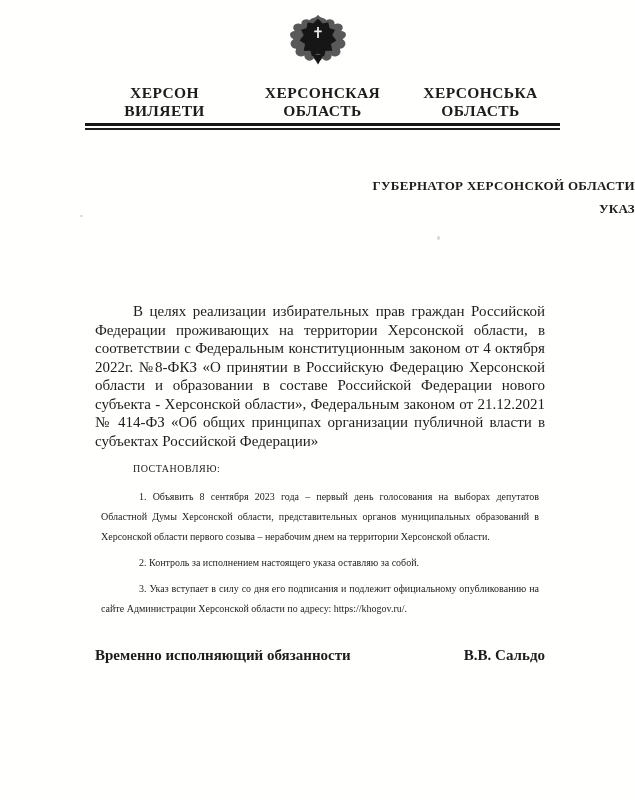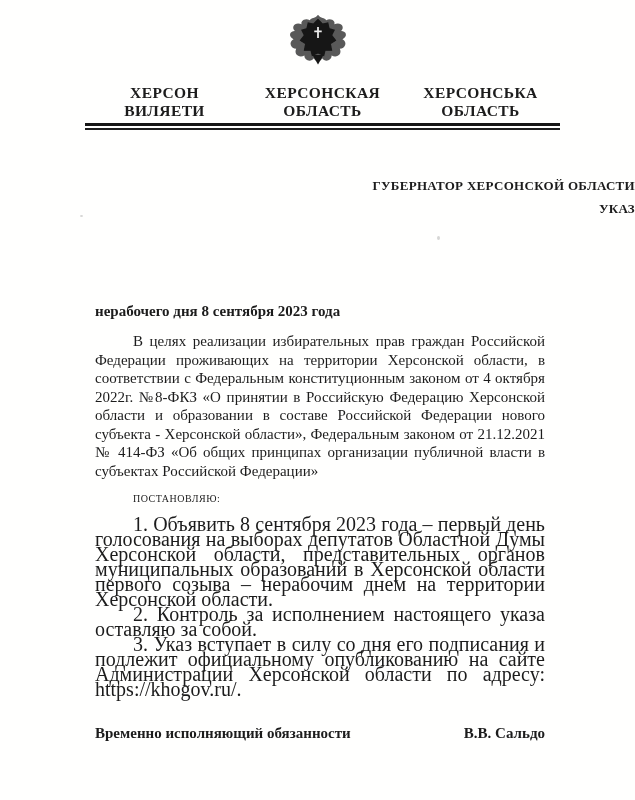--- a/index.html
+++ b/index.html
@@ -65,23 +65,23 @@
   .resolution-word {
     margin: 13px 90px 0 95px;
     font-size: 10px;
     text-indent: 38px;
     letter-spacing: 0.5px;
   }
   .items {
     margin: 13px 90px 0 95px;
   }
   .items p {
-    margin: 0;
-    font-size: 20px;
-    line-height: 15px;
+    margin: 6px;
+    font-size: 10px;
+    line-height: 20px;
     text-align: justify;
     text-indent: 38px;
   }
   .signature {
     margin: 27px 90px 0 95px;
     display: flex;
     justify-content: space-between;
     align-items: flex-end;
     font-weight: 700;
     font-size: 15px;
@@ -136,21 +136,20 @@
 
   <div class="speck s1"></div>
   <div class="speck s2"></div>
 
   <div class="doc-title">
     <div>ГУБЕРНАТОР ХЕРСОНСКОЙ ОБЛАСТИ</div>
     <div>УКАЗ</div>
   </div>
 
   <div class="subject">
-    <div>нерабочего дня 8 сентября 2023 года</div>
   </div>
 
   <p class="preamble">В целях реализации избирательных прав граждан Российской Федерации проживающих на территории Херсонской области, в соответствии с Федеральным конституционным законом от 4 октября 2022г. №8-ФКЗ «О принятии в Российскую Федерацию Херсонской области и образовании в составе Российской Федерации нового субъекта - Херсонской области», Федеральным законом от 21.12.2021 № 414-ФЗ «Об общих принципах организации публичной власти в субъектах Российской Федерации»</p>
 
   <p class="resolution-word">ПОСТАНОВЛЯЮ:</p>
 
   <div class="items">
     <p>1. Объявить 8 сентября 2023 года – первый день голосования на выборах депутатов Областной Думы Херсонской области, представительных органов муниципальных образований в Херсонской области первого созыва – нерабочим днем на территории Херсонской области.</p>
     <p>2. Контроль за исполнением настоящего указа оставляю за собой.</p>
     <p>3. Указ вступает в силу со дня его подписания и подлежит официальному опубликованию на сайте Администрации Херсонской области по адресу: https://khogov.ru/.</p>

